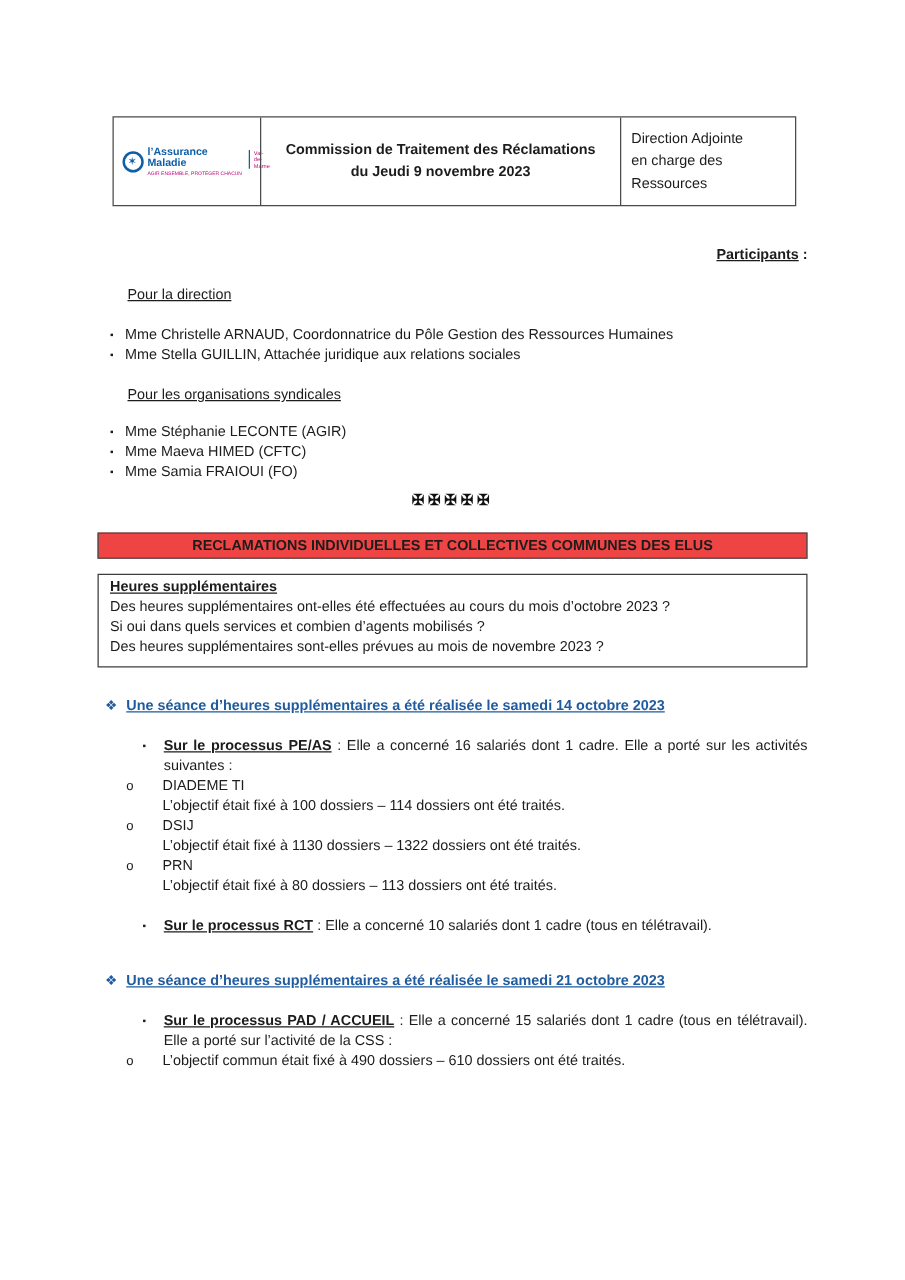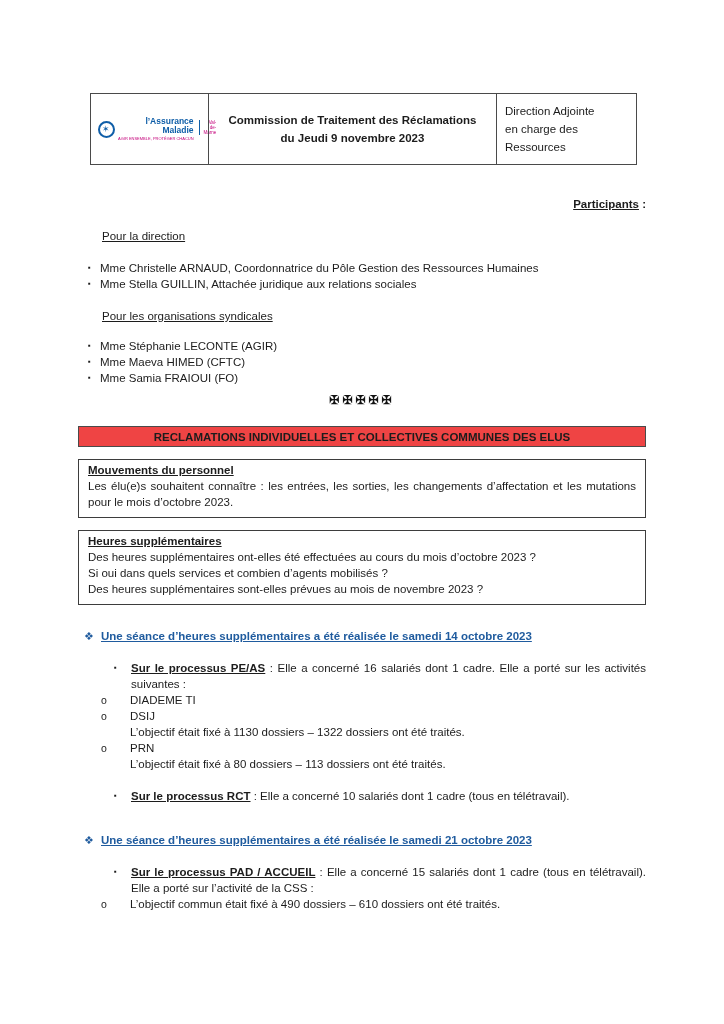--- a/index.html
+++ b/index.html
@@ -22,21 +22,21 @@
   .hdr-title-cell {
     flex:1; display:flex; flex-direction:column; justify-content:center;
     text-align:center; font-weight:bold; font-size:11.5px; line-height:18px;
   }
   .hdr-dept-cell {
     width:140px; display:flex; flex-direction:column; justify-content:center;
     padding-left:8px; font-size:11.5px; line-height:18px;
   }
 
   
-  .logo { display:flex; align-items:center;text-align:right; }
+  .logo { display:flex; align-items:center; }
   .logo-roundel {
     width:17px; height:17px; border:2px solid #0f5ea8; border-radius:50%;
     position:relative; flex:0 0 auto; margin-right:3px;
   }
   .logo-roundel::after {
     content:"✶"; position:absolute; left:2px; top:1px; font-size:9px; color:#0f5ea8;
   }
   .logo-textblock { display:flex; flex-direction:column; }
   .logo-brand { color:#0f5ea8; font-weight:bold; font-size:8.5px; line-height:8.5px; white-space:pre-line; }
   .logo-tagline { color:#c4007a; font-size:4px; line-height:5px; margin-top:2px; white-space:nowrap; }
@@ -147,24 +147,20 @@
       <span>Mme Samia FRAIOUI (FO)</span>
     </div>
   </div>
 
   <div class="separator">✠✠✠✠✠</div>
 
   <div class="banner">
     <span>RECLAMATIONS INDIVIDUELLES ET COLLECTIVES COMMUNES DES ELUS</span>
   </div>
 
-  <div class="qbox t">
-    <div><span class="b u">Mouvements du personnel</span></div>
-    <div class="body">Les élu(e)s souhaitent connaître : les entrées, les sorties, les changements d’affectation et les mutations pour le mois d’octobre 2023.</div>
-  </div>
 
 
   <div class="qbox t">
     <div><span class="b u">Heures supplémentaires</span></div>
     <div>Des heures supplémentaires ont-elles été effectuées au cours du mois d’octobre 2023 ?</div>
     <div>Si oui dans quels services et combien d’agents mobilisés ?</div>
     <div>Des heures supplémentaires sont-elles prévues au mois de novembre 2023 ?</div>
   </div>
 
   <div class="t session-heading">
@@ -176,20 +172,21 @@
     <span class="sq">▪</span>
     <span class="txt"><span class="b u">Sur le processus PE/AS</span><span> : Elle a concerné 16 salariés dont 1 cadre. Elle a porté sur les activités suivantes :</span></span>
   </div>
 
   <div class="t activities">
     <div class="activity">
       <div class="activity-name-row">
         <span class="o-bullet">o</span>
         <span>DIADEME TI</span>
       </div>
+      <div class="activity-result">L’objectif était fixé à 100 dossiers – 114 dossiers ont été traités.</div>
     </div>
     <div class="activity">
       <div class="activity-name-row">
         <span class="o-bullet">o</span>
         <span>DSIJ</span>
       </div>
       <div class="activity-result">L’objectif était fixé à 1130 dossiers – 1322 dossiers ont été traités.</div>
     </div>
     <div class="activity">
       <div class="activity-name-row">

